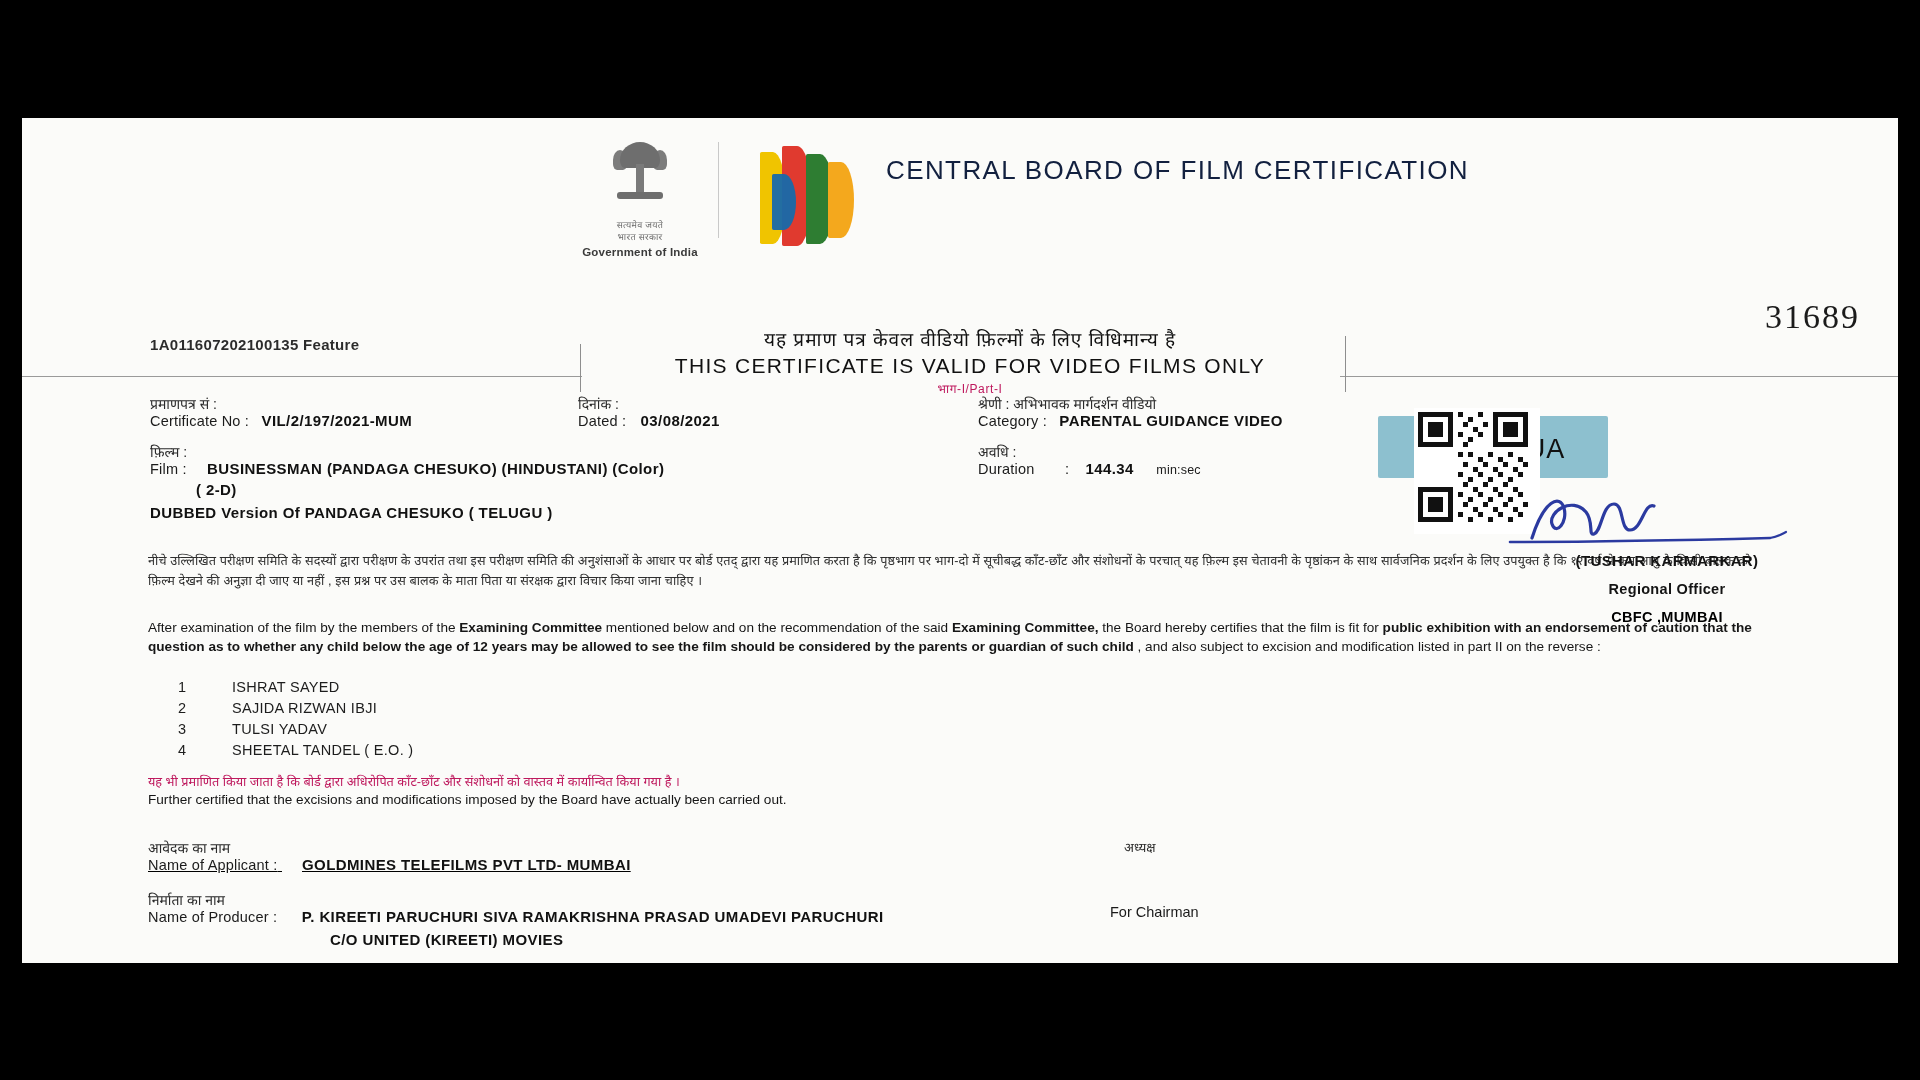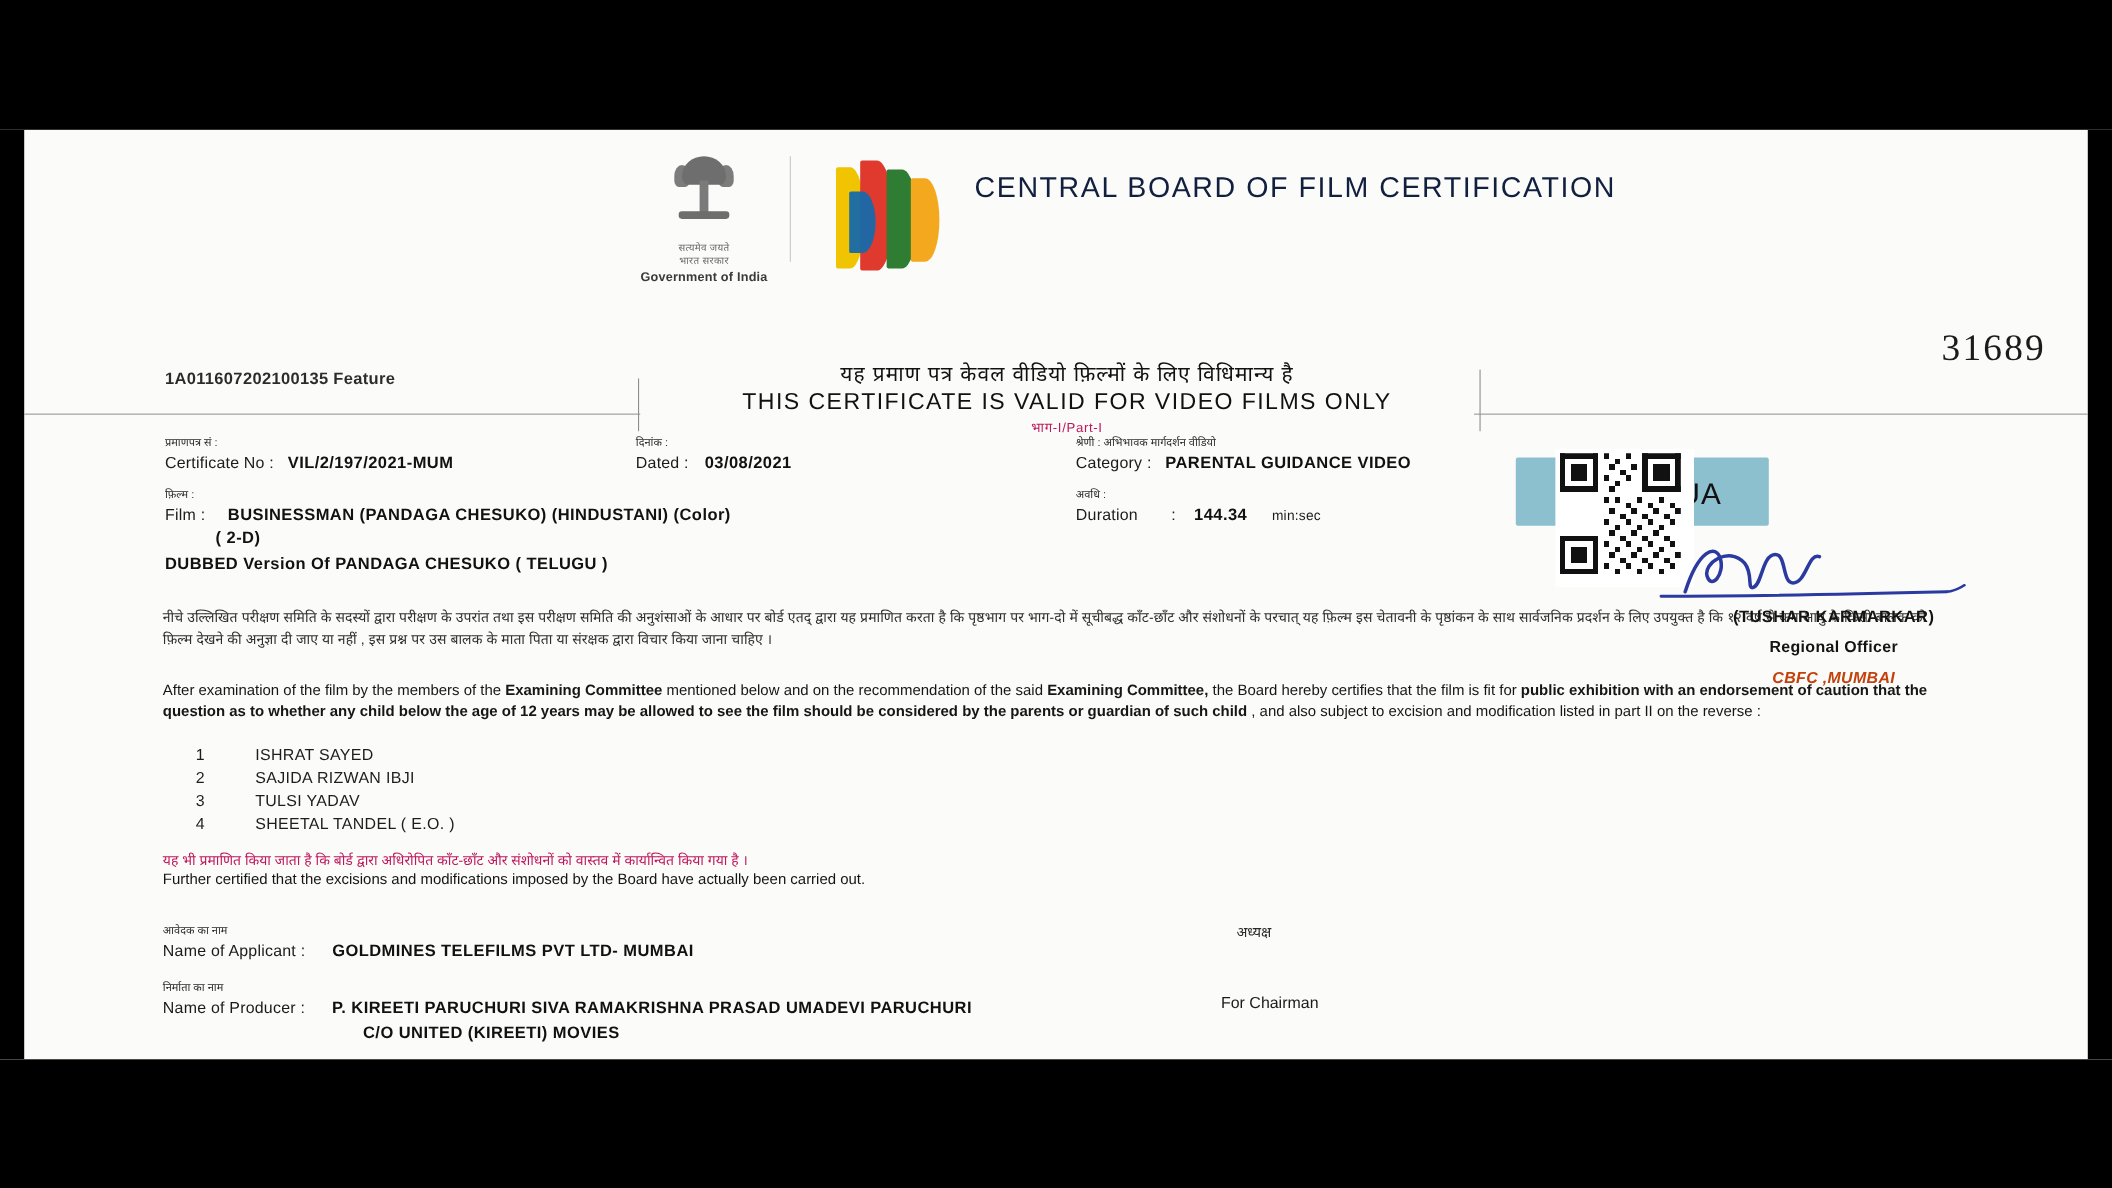--- a/index.html
+++ b/index.html
@@ -185,21 +185,21 @@
     opacity: .92;
   }
 
   
   #body {
     position: absolute;
     left: 0; top: 276px;
     width: 1920px;
   }
   .lbl-hin {
-    font-size: 10px;
+    font-size: 14px;
     color: #2a2a2a;
   }
   .row-line { position: absolute; }
   .fld-label {
     font-size: 14.5px;
     color: #1b1b1b;
     letter-spacing: .2px;
   }
   .fld-value {
     font-size: 15px;
@@ -283,21 +283,21 @@
   }
   #exc-eng {
     position: absolute;
     left: 148px; top: 398px;
     font-size: 13.6px;
     color: #151515;
   }
 
   
   #app-hin { left: 148px; top: 444px; }
-  #app-row { left: 148px; top: 462px; }
+  #app-row { left: 148px; top: 462px; text-decoration: underline; }
   #prod-hin { left: 148px; top: 496px; }
   #prod-row { left: 148px; top: 514px; }
   #prod-row2 { left: 330px; top: 537px; }
 
   
   #qr {
     position: absolute;
     right: 380px; top: 290px;
     width: 118px; height: 118px;
     background: #fff;
@@ -327,24 +327,23 @@
   #sig .role {
     font-size: 14.5px;
     font-weight: bold;
     color: #141414;
     margin-top: 12px;
     letter-spacing: .3px;
   }
   #sig .office {
     font-size: 14.5px;
     font-weight: bold;
-    color: #c2410c;
+    color: #000000;
     margin-top: 12px;
     letter-spacing: .3px;
-    font-style: italic;
   }
   #chair-hin {
     position: absolute;
     left: 1124px; top: 444px;
     font-size: 13px;
     color: #2a2a2a;
   }
   #chair-eng {
     position: absolute;
     left: 1110px; top: 510px;

